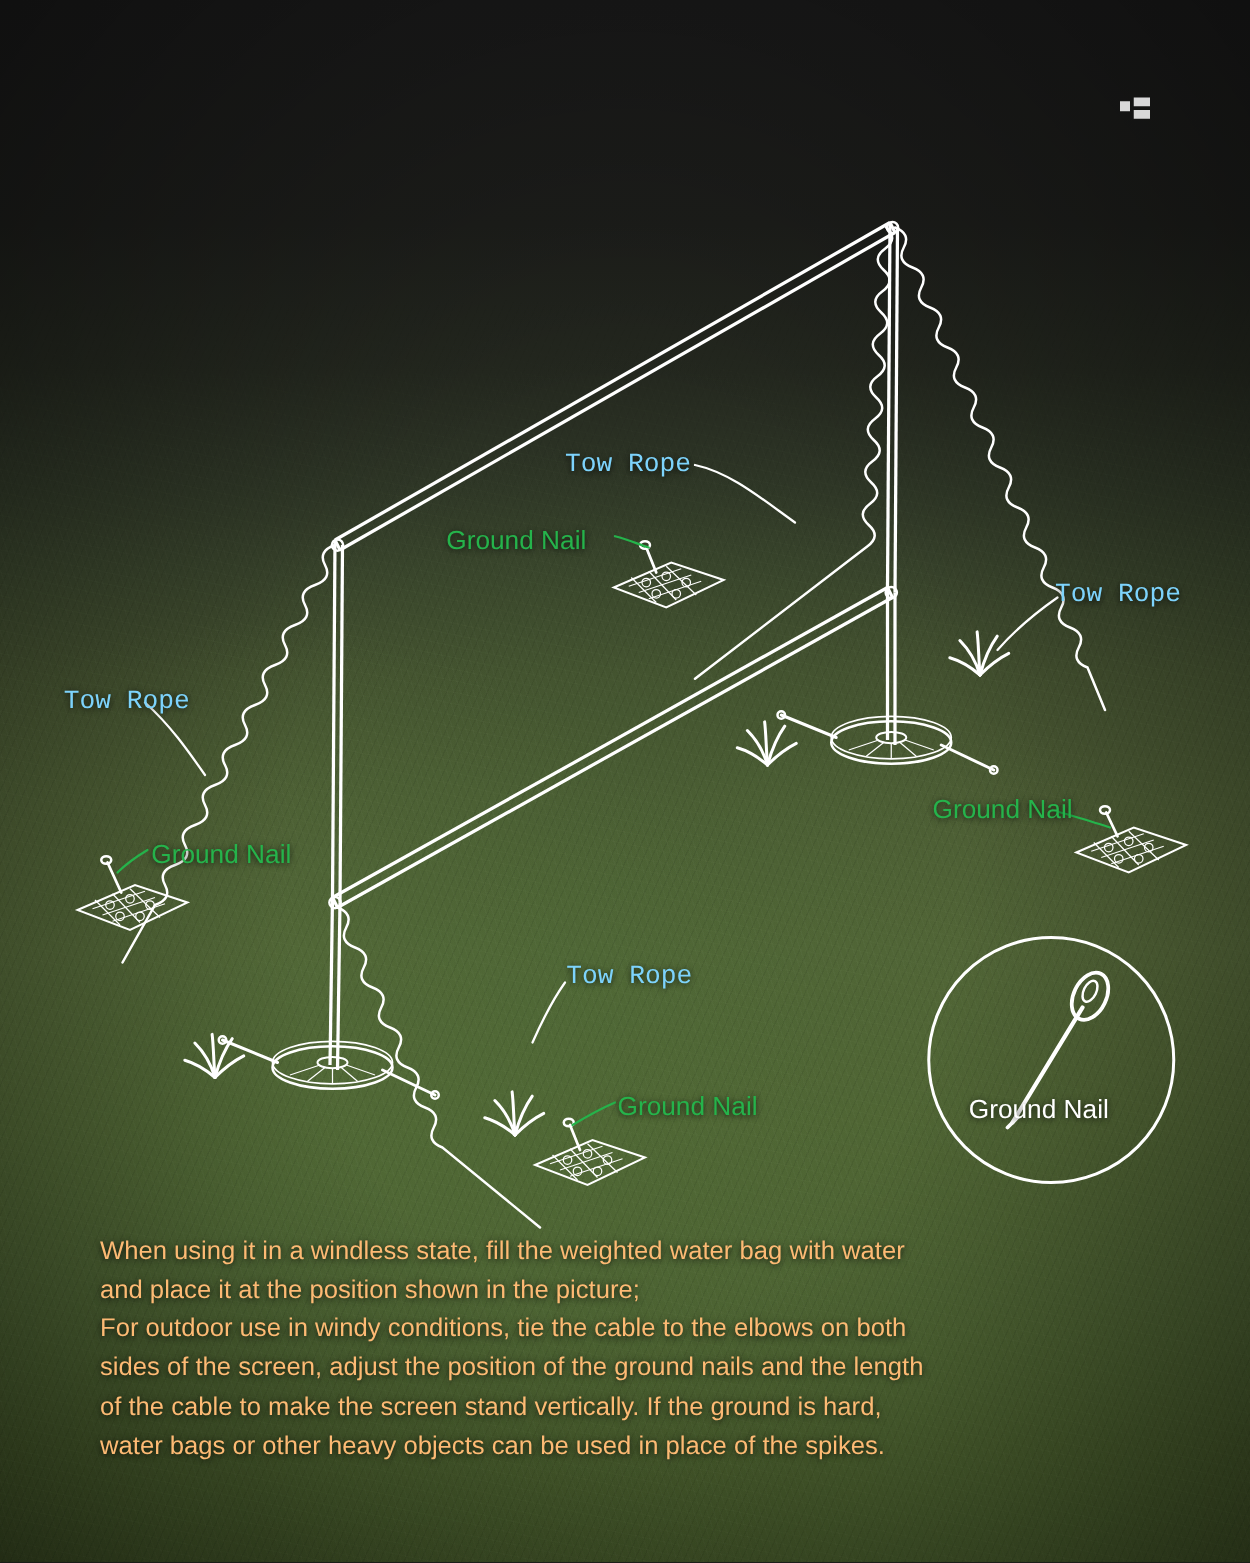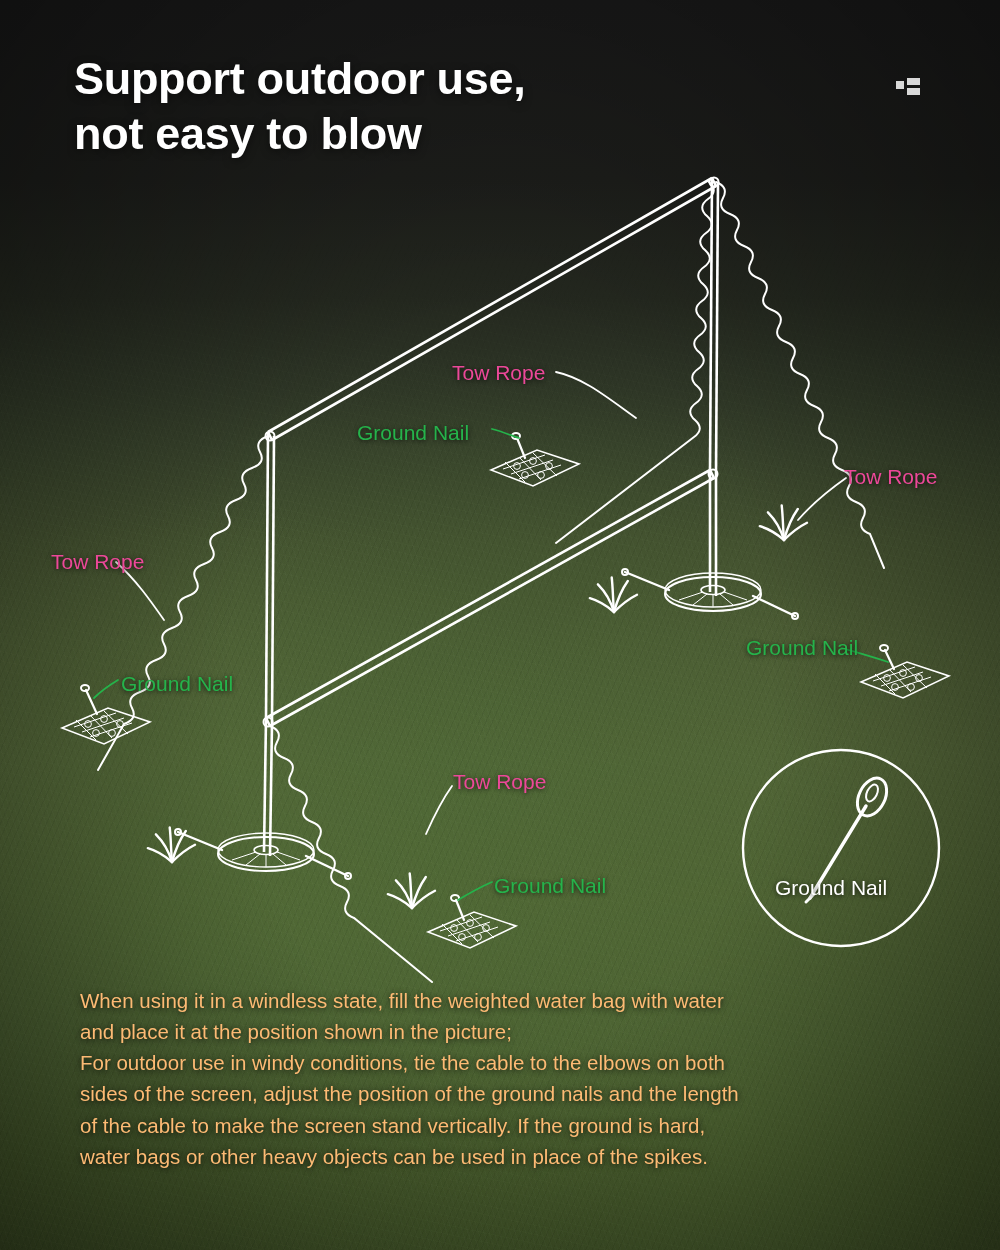--- a/index.html
+++ b/index.html
@@ -103,21 +103,21 @@
   }
 
   
   .lbl {
     position: absolute;
     font-size: 21px;
     line-height: 1;
     white-space: nowrap;
     text-shadow: 0 1px 5px rgba(0,0,0,0.75);
   }
-  .lbl.white { color: #ec4899; }
+  .lbl.white { color: #7dd3fc; font-family: Liberation Mono, monospace; }
   .lbl.green { color: #25b34b; }
   .lbl.inset { font-size: 21px; color: #ffffff; }
 
   
   .footer-text {
     position: absolute;
     left: 80px;
     top: 985px;
     width: 850px;
     color: #fdba74;
@@ -129,22 +129,20 @@
 </style>
 </head>
 <body>
 
 <div id="page">
 
   <div class="bg-grass"></div>
   <div class="bg-texture"></div>
   <div class="bg-vignette"></div>
 
-  <div class="heading">Support outdoor use,
-not easy to blow</div>
 
   <div class="logo-mark">
     <i class="a"></i>
       <i class="b"></i>
       <i class="c"></i>
   </div>
 
   <svg class="diagram" viewBox="0 0 1000 1250">
     <defs>
       <g id="grasstuft">

